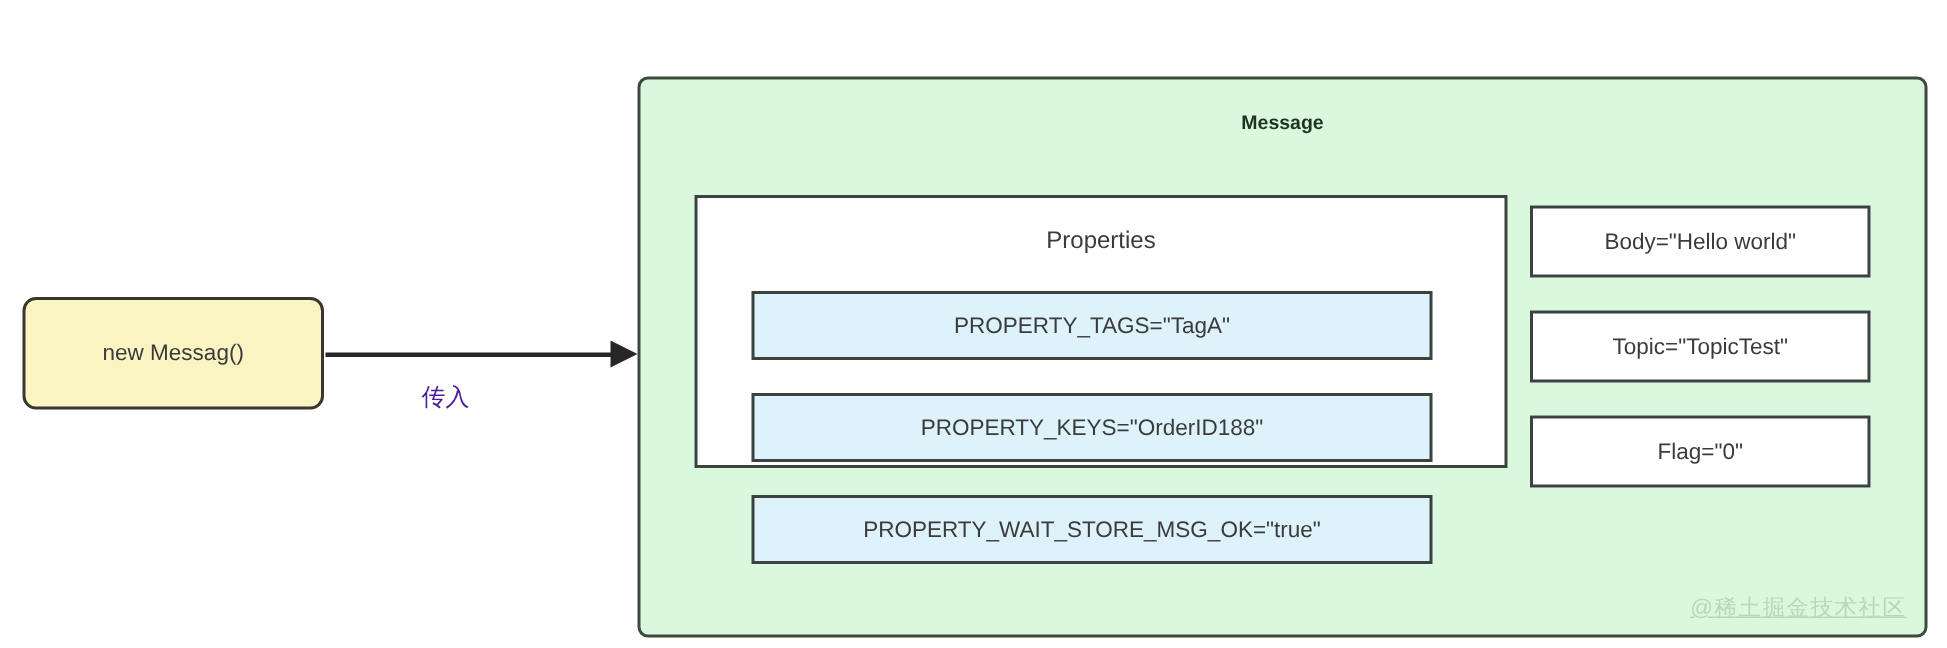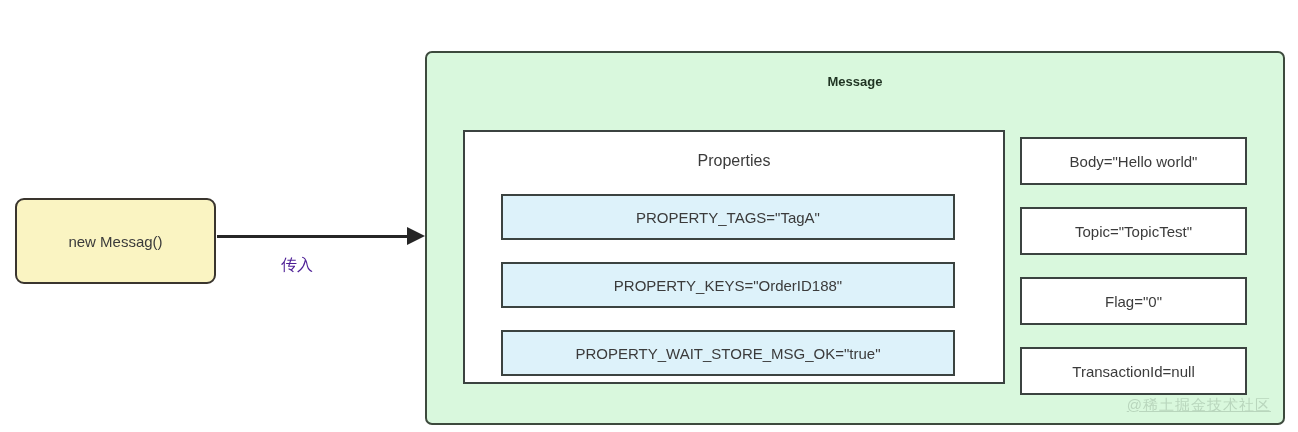--- a/index.html
+++ b/index.html
@@ -18,21 +18,21 @@
     background: #ffffff;
     overflow: hidden;
   }
 
   
   .source-node {
     position: absolute;
     left: 15px;
     top: 198px;
     width: 201px;
-    height: 86px;
+    height: 75px;
     box-sizing: border-box;
     background: #faf4c2;
     border: 2.5px solid #3a352e;
     border-radius: 9px;
     display: flex;
     align-items: center;
     justify-content: center;
     font-size: 15px;
     color: #3b3b3b;
   }
@@ -95,21 +95,21 @@
     font-weight: bold;
     color: #1f3322;
   }
 
   
   .properties-box {
     position: absolute;
     left: 36px;
     top: 77px;
     width: 542px;
-    height: 254px;
+    height: 182px;
     box-sizing: border-box;
     background: #ffffff;
     border: 2.5px solid #3b4340;
   }
   .properties-title {
     position: absolute;
     left: 0;
     top: 20px;
     width: 100%;
     text-align: center;
@@ -197,21 +197,18 @@
 
     <div class="field-item f0">
       <span>Body="Hello world"</span>
     </div>
     <div class="field-item f1">
       <span>Topic="TopicTest"</span>
     </div>
     <div class="field-item f2">
       <span>Flag="0"</span>
     </div>
-    <div class="field-item f3">
-      <span>TransactionId=null</span>
-    </div>
 
     <div class="watermark">@稀土掘金技术社区</div>
 
   </div>
 
 </div>
 
 </body></html>

